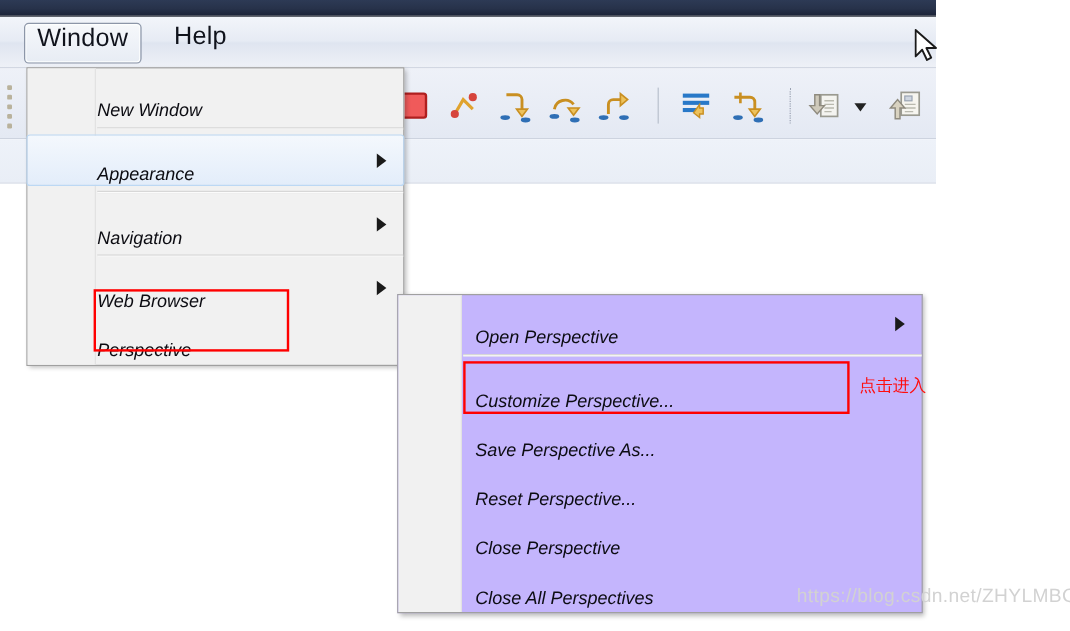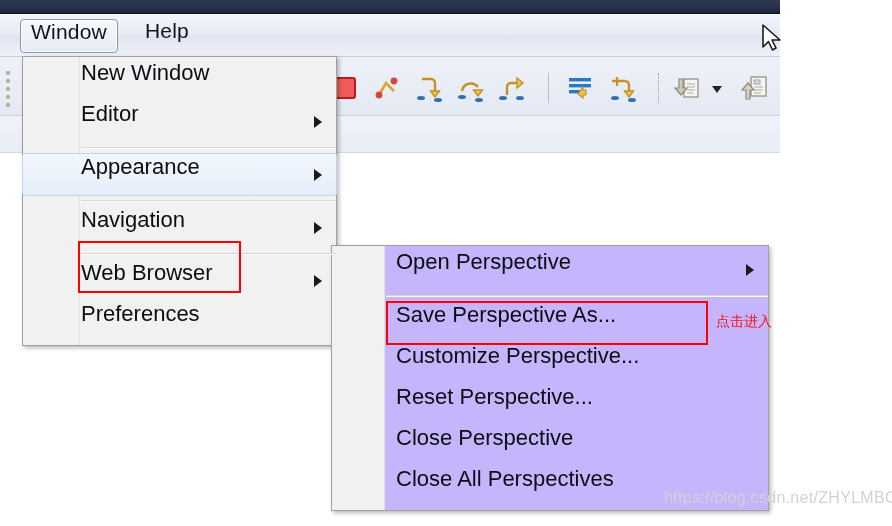--- a/index.html
+++ b/index.html
@@ -121,26 +121,27 @@
   }
   #window-menu-gutter {
     position: absolute; left: 0; top: 0;
     width: 56px; height: 100%;
     background: #f1f1f1;
     border-right: 1px solid #e2e2e2;
   }
   .menu-row {
     position: relative;
     height: 41px;
-    display: flex; align-items: flex-start;
+    display: flex; align-items: flex-end;
     padding-left: 58px;
-    font-size: 22px;
+    font-size: 15px;
     color: #0c0c12;
     white-space: nowrap;
     z-index: 2;
+    font-style: italic;
   }
   .menu-row .arrow {
     position: absolute;
     right: 14px; top: 50%;
     margin-top: -6px;
     width: 0; height: 0;
     border-left: 8px solid #1a1a1a;
     border-top: 6px solid transparent;
     border-bottom: 6px solid transparent;
   }
@@ -346,24 +347,20 @@
 
 </div>
 
 <div id="window-menu">
   <div id="window-menu-gutter"></div>
 
   <div class="menu-row">
     <span>New Window</span>
   </div>
 
-  <div class="menu-row">
-    <span>Editor</span>
-    <span class="arrow"></span>
-  </div>
 
 
   <div class="menu-sep"></div>
 
 
   <div class="menu-row highlighted full">
     <span>Appearance</span>
     <span class="arrow"></span>
   </div>
 
@@ -375,40 +372,40 @@
   </div>
 
   <div class="menu-sep"></div>
 
   <div class="menu-row">
     <span>Web Browser</span>
     <span class="arrow"></span>
   </div>
 
   <div class="menu-row">
-    <span>Preferences</span>
+    <span>Perspective</span>
   </div>
 </div>
 
 <div id="perspective-submenu">
   <div id="perspective-submenu-gutter"></div>
 
   <div class="menu-row">
     <span>Open Perspective</span>
     <span class="arrow"></span>
   </div>
 
   <div class="menu-sep"></div>
 
   <div class="menu-row">
+    <span>Customize Perspective...</span>
+  </div>
+
+  <div class="menu-row">
     <span>Save Perspective As...</span>
-  </div>
-
-  <div class="menu-row">
-    <span>Customize Perspective...</span>
   </div>
 
   <div class="menu-row">
     <span>Reset Perspective...</span>
   </div>
 
   <div class="menu-row">
     <span>Close Perspective</span>
   </div>
 

